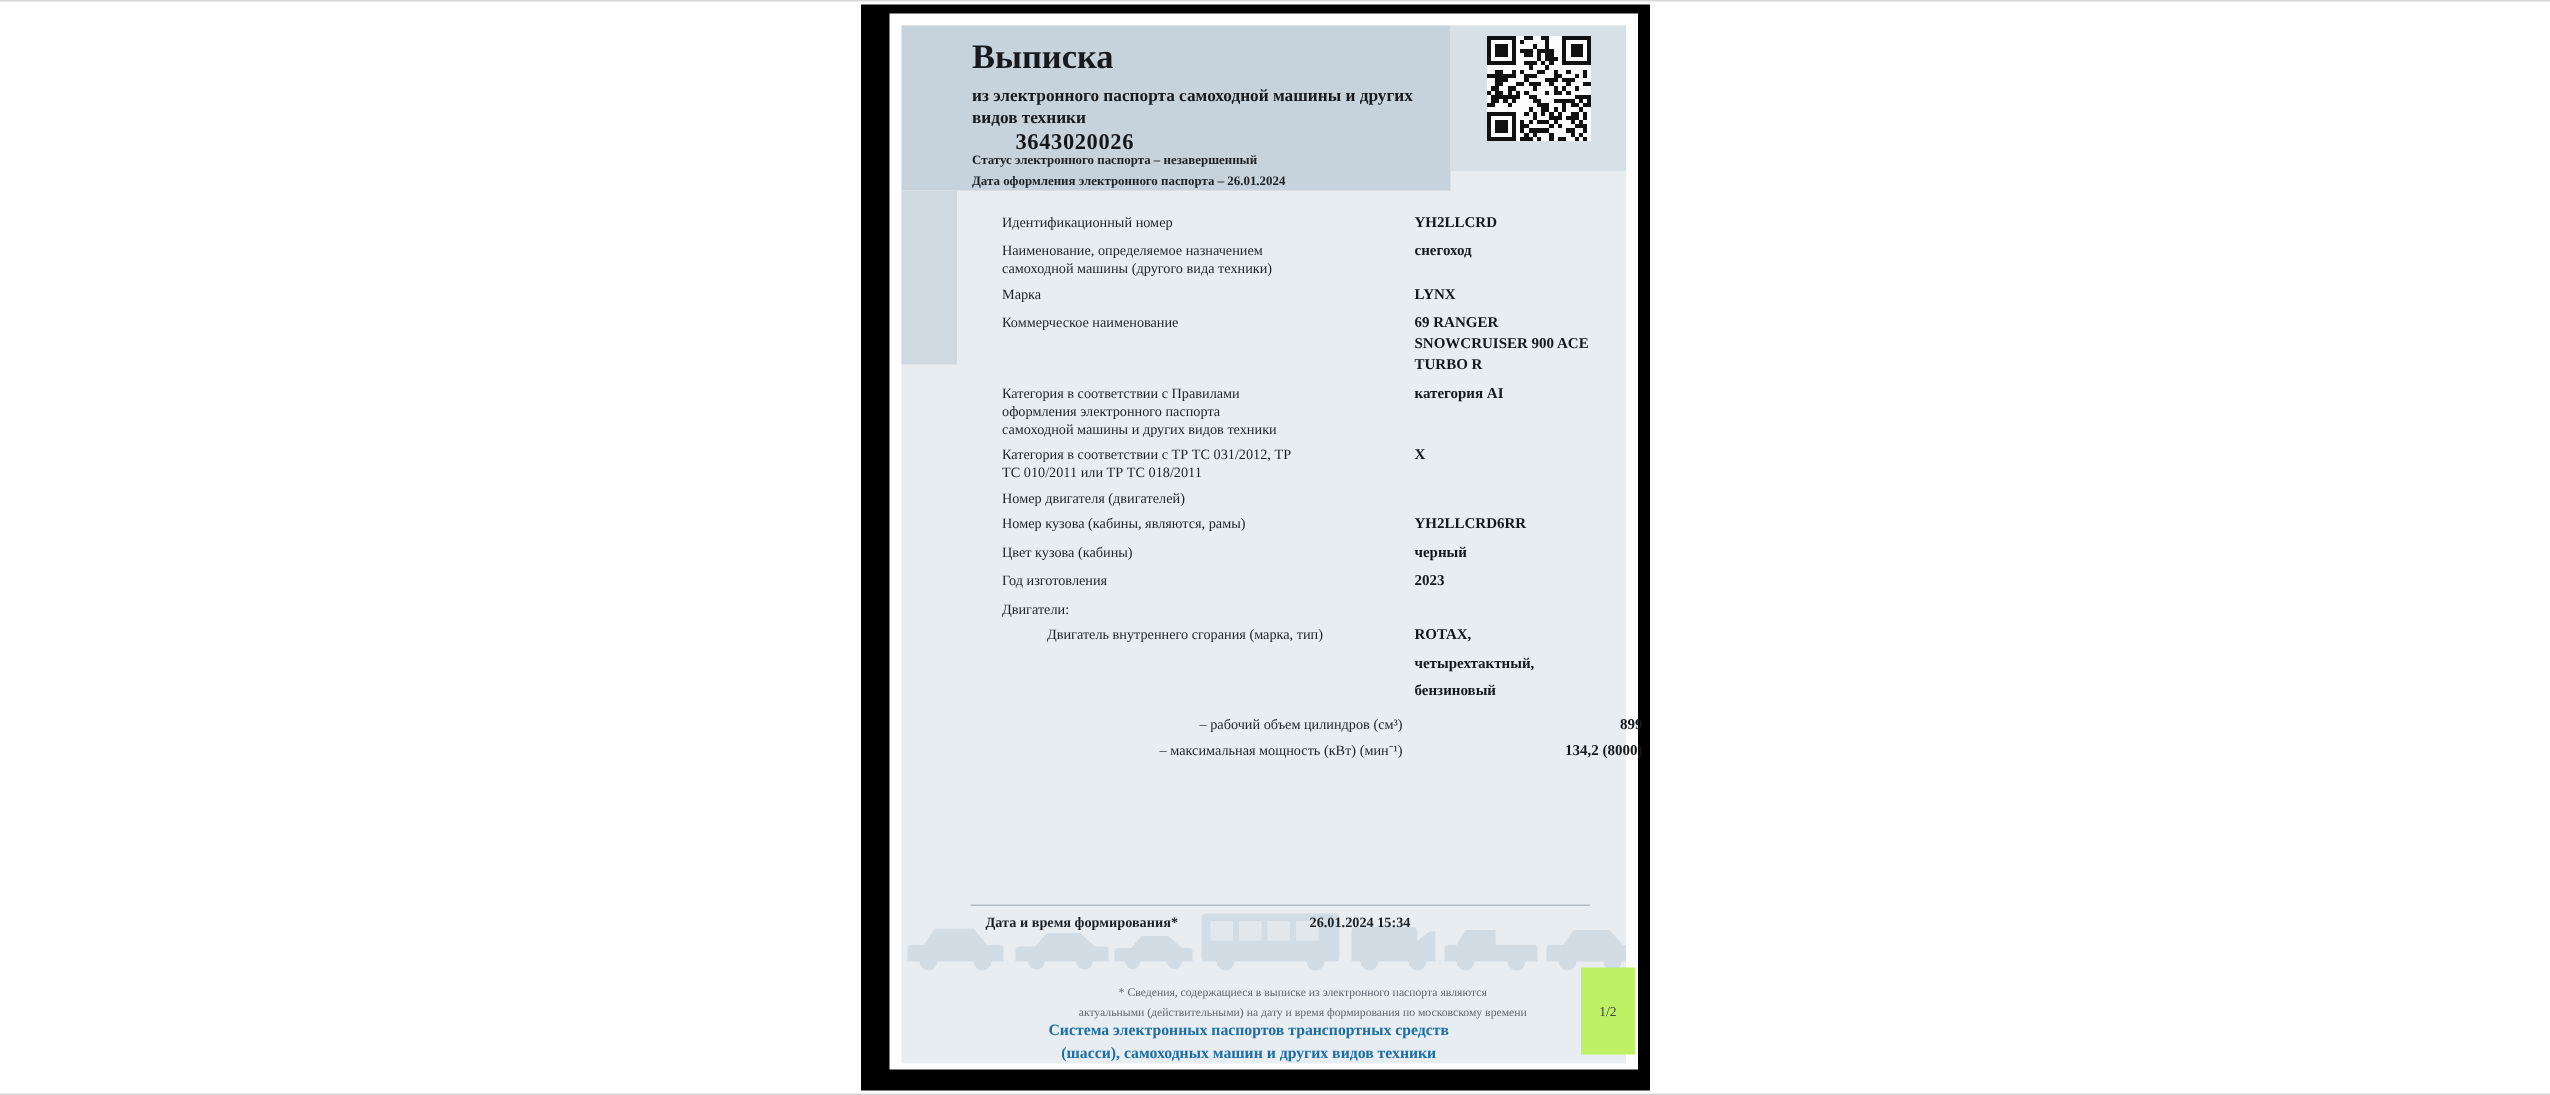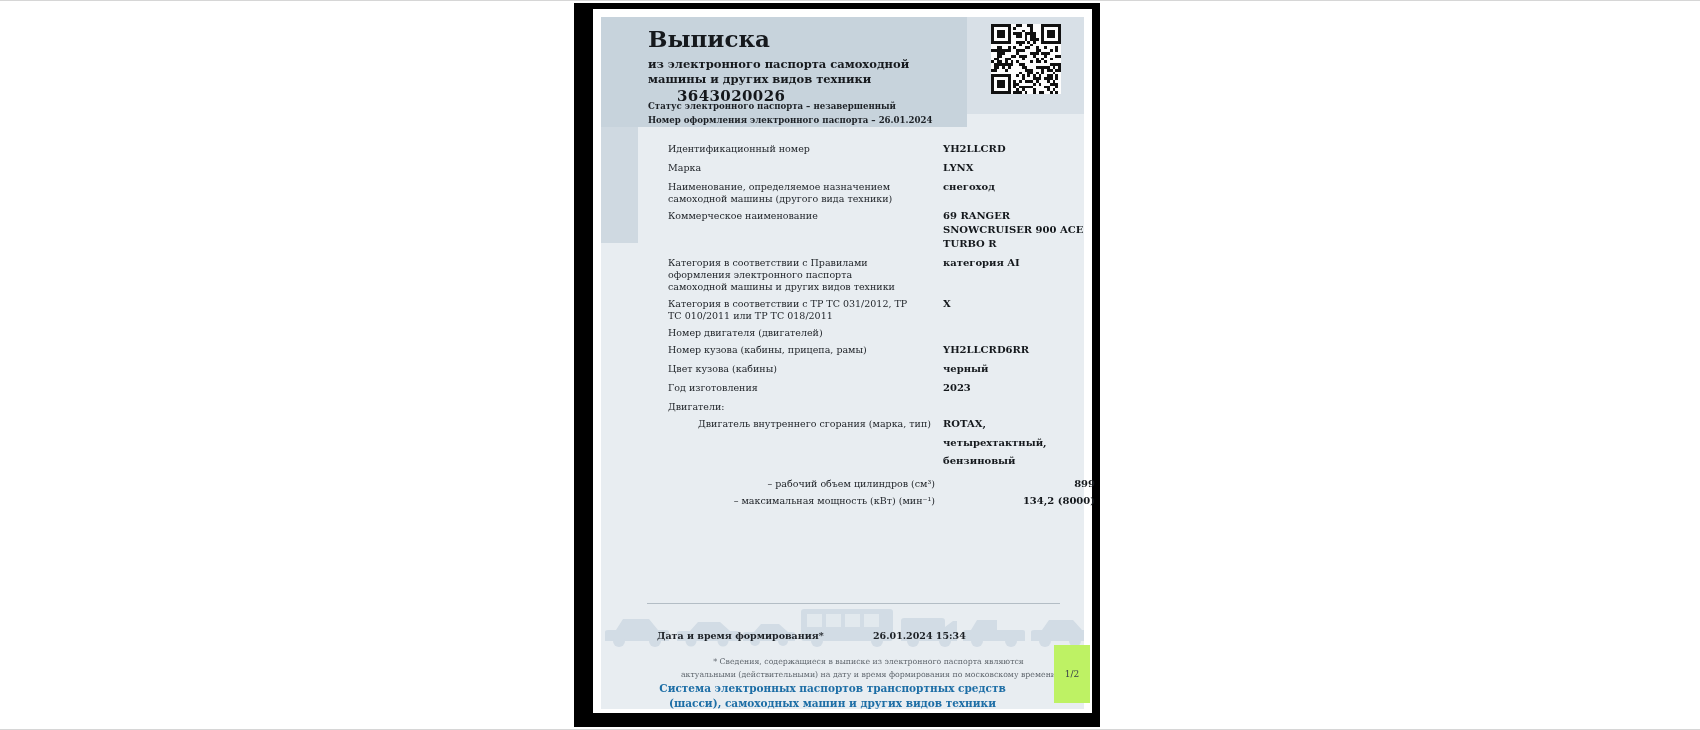--- a/index.html
+++ b/index.html
@@ -3,21 +3,21 @@
 <meta charset="utf-8">
 <style>
   html,body{margin:0;padding:0;}
   body{
     width:1700px;height:730px;position:relative;overflow:hidden;background:#ffffff;
     font-family:"DejaVu Serif","Liberation Serif",serif;
   }
   .edge-line{position:absolute;left:0;width:1700px;height:1px;background:#d6d6d6;}
   .edge-top{top:0;} .edge-bottom{top:729px;}
 
-  .frame{position:absolute;left:574px;top:3px;width:526px;height:724px;background:#000;}
+  .frame{position:absolute;left:574px;top:3px;width:526px;height:724px;background:#000;font-family:Liberation Serif, serif;}
   .page{position:absolute;left:19px;top:6px;width:499px;height:704px;background:#ffffff;}
   .content{
     position:absolute;left:8px;top:8px;width:483px;height:692px;background:#e8edf1;
     color:#1d2126;overflow:visible;
   }
 
   
   .hdr-band{position:absolute;left:0;top:0;width:366px;height:110px;background:#c7d3dc;z-index:1;}
   .qr-panel{position:absolute;left:366px;top:0;width:117px;height:97px;background:#d8e0e7;z-index:1;}
   .qr{position:absolute;left:24px;top:7px;width:70px;height:70px;}
@@ -37,21 +37,21 @@
   .row .val{width:152px;font-size:10px;line-height:12px;font-weight:600;color:#14181c;}
   .row .val div{margin-bottom:2px;}
   .row .val.spread div{margin-bottom:6.5px;}
   .row.i1 .lbl{padding-left:30px;}
   .row.i2 .lbl{padding-left:32px;}
   .row.tight{padding:1px 0 1px 56px;margin-bottom:1px;text-align:right;}
 
   
   .wm{position:absolute;left:0;top:578px;width:483px;height:62px;z-index:0;}
   .sep{position:absolute;left:46px;right:24px;top:586px;border-top:1px solid #b3bdc5;z-index:2;}
-  .genrow{position:absolute;left:56px;top:594px;width:420px;display:flex;z-index:2;margin-top:19px;}
+  .genrow{position:absolute;left:56px;top:594px;width:420px;display:flex;z-index:2;}
   .genrow .glbl{width:216px;font-size:9.5px;font-weight:bold;color:#1c2025;}
   .genrow .gval{font-size:9.5px;font-weight:bold;color:#1c2025;}
   .footnote{position:absolute;left:60px;right:8px;top:638px;text-align:center;font-size:7.8px;line-height:13px;color:#5e656c;z-index:2;}
   .sysname{position:absolute;left:0;right:20px;top:664px;text-align:center;font-size:10.5px;line-height:14.5px;font-weight:bold;color:#1d6ea6;z-index:3;}
   .pageno{
     position:absolute;right:-6px;top:628px;width:36px;height:58px;background:#bef264;
     display:flex;align-items:center;justify-content:center;font-size:9px;color:#3a4148;z-index:4;
   }
 </style>
 </head>
@@ -268,46 +268,46 @@
               <rect x="1" y="19" width="5" height="5" fill="#fdfdfd"></rect>
               <rect x="2" y="20" width="3" height="3" fill="#111"></rect>
             </svg></div>
       </div>
       <div class="left-tab"></div>
 
       <h1 class="title">Выписка</h1>
       <div class="subtitle">из электронного паспорта самоходной машины и других видов техники</div>
       <div class="pnumber">3643020026</div>
       <div class="sline"><span>Статус электронного паспорта – </span><span class="v">незавершенный</span></div>
-      <div class="dline"><span>Номер оформления электронного паспорта – </span><span class="v">26.01.2024</span></div>
+      <div class="dline"><span>Дата оформления электронного паспорта – </span><span class="v">26.01.2024</span></div>
 
       <div class="rows" id="rows">
           <div class="row">
             <div class="lbl">
               <div>Идентификационный номер</div>
             </div>
             <div class="val">
               <div>YH2LLCRD</div>
-            </div>
-          </div>
-          <div class="row">
-            <div class="lbl">
-              <div>Марка</div>
-            </div>
-            <div class="val">
-              <div>LYNX</div>
             </div>
           </div>
           <div class="row">
             <div class="lbl">
               <div>Наименование, определяемое назначением</div>
               <div>самоходной машины (другого вида техники)</div>
             </div>
             <div class="val">
               <div>снегоход</div>
+            </div>
+          </div>
+          <div class="row">
+            <div class="lbl">
+              <div>Марка</div>
+            </div>
+            <div class="val">
+              <div>LYNX</div>
             </div>
           </div>
           <div class="row">
             <div class="lbl">
               <div>Коммерческое наименование</div>
             </div>
             <div class="val">
               <div>69 RANGER</div>
               <div>SNOWCRUISER 900 ACE</div>
               <div>TURBO R</div>
@@ -333,21 +333,21 @@
             </div>
           </div>
           <div class="row">
             <div class="lbl">
               <div>Номер двигателя (двигателей)</div>
             </div>
             <div class="val"></div>
           </div>
           <div class="row">
             <div class="lbl">
-              <div>Номер кузова (кабины, прицепа, рамы)</div>
+              <div>Номер кузова (кабины, являются, рамы)</div>
             </div>
             <div class="val">
               <div>YH2LLCRD6RR</div>
             </div>
           </div>
           <div class="row">
             <div class="lbl">
               <div>Цвет кузова (кабины)</div>
             </div>
             <div class="val">

